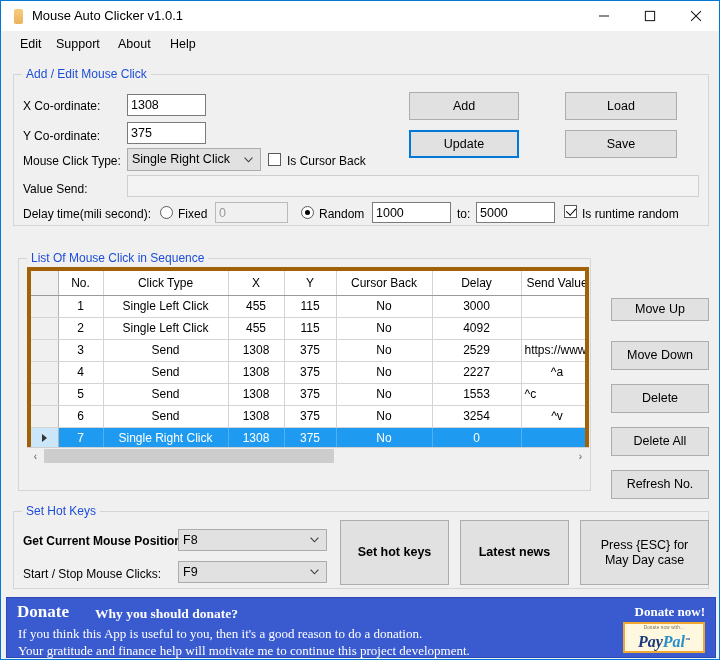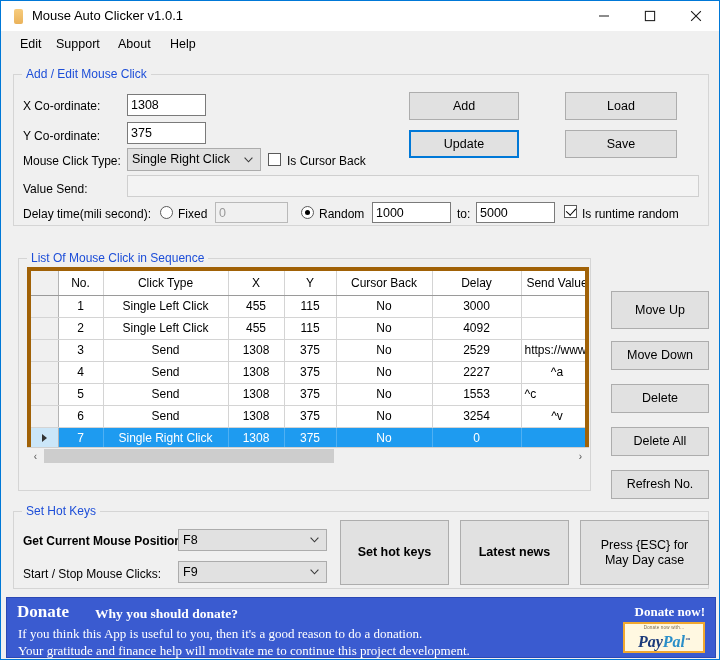--- a/index.html
+++ b/index.html
@@ -315,21 +315,21 @@
     </table>
     <div id="grid-filler" class="grid-filler" style="height: 17px;"></div>
   </div>
 
   <div class="hscroll" style="left:26px;top:446px;width:562px;">
     <div class="hs-arrow" style="left:0;">‹</div>
     <div class="hs-thumb" style="left:17px;width:290px;"></div>
     <div class="hs-arrow" style="right:0;">›</div>
   </div>
 
-  <div class="btn" style="left:610px;top:290px;width:98px;height:38px;">Move Up</div>
+  <div class="btn" style="left:610px;top:297px;width:98px;height:23px;">Move Up</div>
   <div class="btn" style="left:610px;top:340px;width:98px;height:29px;">Move Down</div>
   <div class="btn" style="left:610px;top:383px;width:98px;height:29px;">Delete</div>
   <div class="btn" style="left:610px;top:426px;width:98px;height:29px;">Delete All</div>
   <div class="btn" style="left:610px;top:469px;width:98px;height:29px;">Refresh No.</div>
 
   <div class="group" style="left:12px;top:510px;width:696px;height:78px;">
     <div class="group-title">Set Hot Keys</div>
   </div>
 
   <div class="lbl" style="left:22px;top:533px;font-weight:bold;">Get Current Mouse Position:</div>

